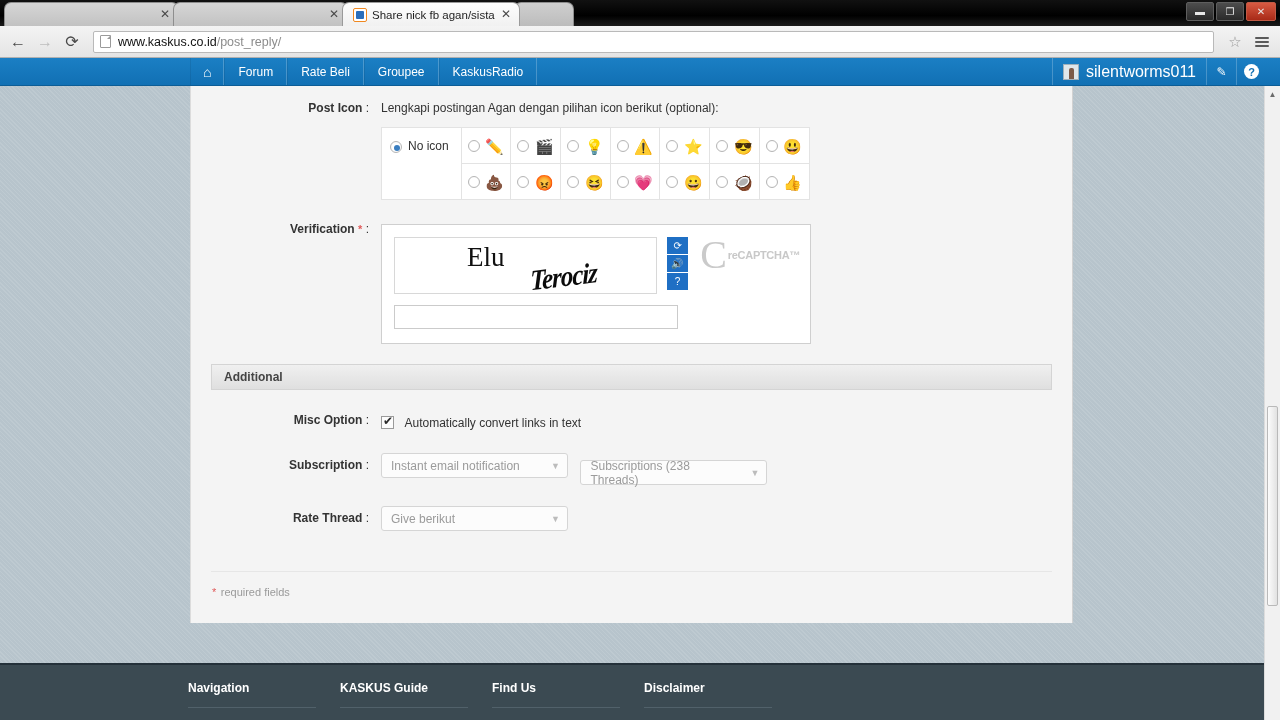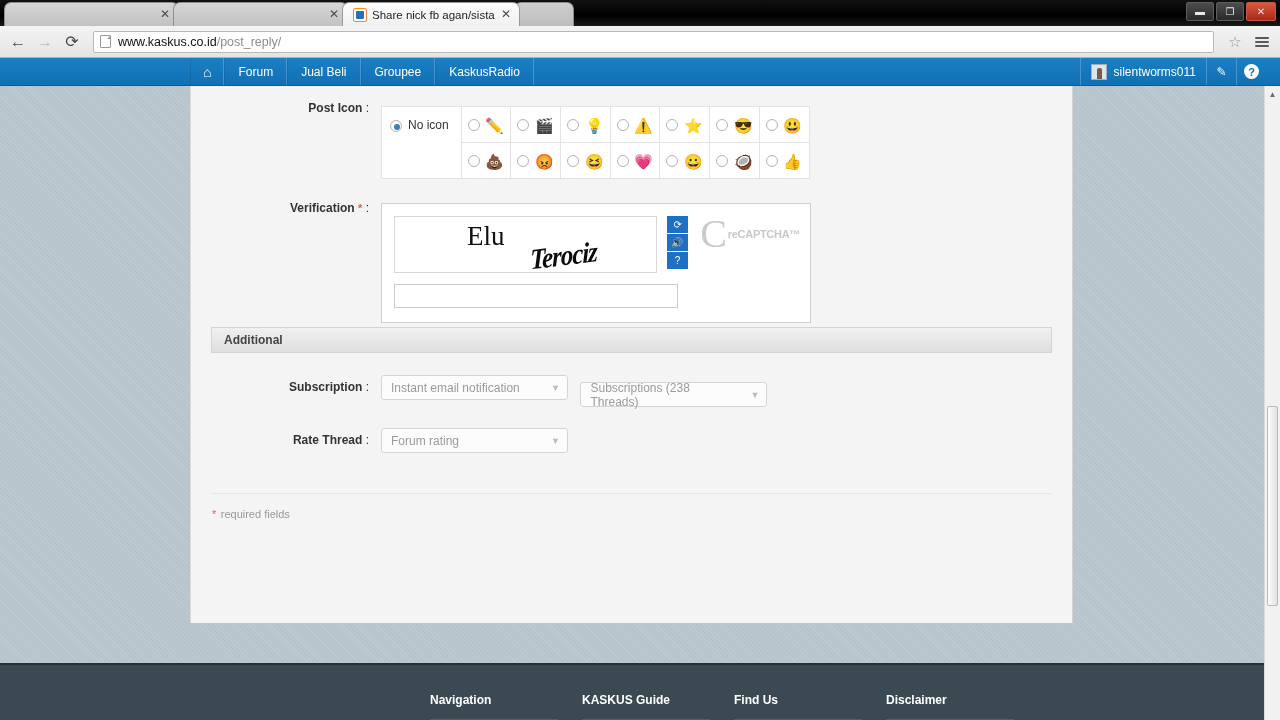--- a/index.html
+++ b/index.html
@@ -114,21 +114,21 @@
   .user-chip { display:flex; align-items:center; padding: 0 10px; gap: 7px;
     border-left: 1px solid rgba(255,255,255,.22); }
   .avatar {
     width: 16px; height: 16px; background:#dfe6ea; border:1px solid #9fb0bb;
     position: relative; overflow: hidden;
   }
   .avatar::after{
     content:""; position:absolute; left:5px; top:3px; width:5px; height:11px;
     background:#7c5a48; border-radius:2px 2px 0 0;
   }
-  .username { color:#fff; font-size: 12px; }
+  .username { color:#fff; font-size: 16px; }
   .nav-icon-btn {
     width: 30px; display:flex; align-items:center; justify-content:center;
     color:#fff; font-size: 12px;
     border-left: 1px solid rgba(255,255,255,.22);
   }
   .help-circle {
     width:15px; height:15px; border-radius:50%; background:#fff; color:#1170b4;
     font-size:11px; font-weight:bold; display:flex; align-items:center; justify-content:center;
   }
 
@@ -147,21 +147,21 @@
   .form-row { display:flex; align-items: flex-start; padding: 0; }
   .flabel {
     width: 152px; flex: 0 0 152px; text-align: right; padding-right: 12px;
     font-size: 12px; color:#333; font-weight: bold; margin-left: 38px;
   }
   .req { color:#e05a5a; font-size: 11px; }
   .fcolon { color:#333; font-weight: normal; }
 
   .hint-text { font-size: 12px; color:#333; }
 
-  .icon-table { border-collapse: collapse; margin-top: 5px; background:#fff; }
+  .icon-table { border-collapse: collapse; margin-top: 12px; background:#fff; }
   .icon-table td {
     border: 1px solid #e3e3e3; height: 36px; padding: 0 6px;
     vertical-align: middle; white-space: nowrap;
   }
   .icon-table td.noicon { padding: 0 12px 0 8px; font-size: 12px; color:#333; }
   .radio {
     display:inline-block; width:12px; height:12px; border-radius:50%;
     border:1px solid #b6b6b6; background: radial-gradient(#fff 55%, #ededed);
     vertical-align: middle; position: relative; margin-right: 6px;
   }
@@ -251,21 +251,21 @@
     color:#555; text-shadow: 0 1px 0 #fff;
   }
   .req-note { font-size: 11px; color:#9a9a9a; }
   .divider { height:1px; background:#e6e6e6; margin: 0 20px; }
 
   
   .footer {
     position: absolute; left:0; right:0; top: 577px; height: 143px;
     background:#3b4a52; border-top: 2px solid #24313a;
   }
-  .footer-cols { display:flex; padding: 28px 0 0 188px; justify-content: center; }
+  .footer-cols { display:flex; padding: 16px 0 0 188px; }
   .fcol { width: 152px; }
   .fcol-title { color:#fff; font-size: 12px; font-weight: bold; }
   .fcol-rule { height:1px; background:#51616a; margin-top: 12px; width: 128px; }
 
   
   .scrollbar {
     position: absolute; right: 0; top: 86px; width: 16px; bottom: 0;
     background:#f1f1f1; border-left:1px solid #dcdcdc;
   }
   .sb-up {
@@ -324,21 +324,21 @@
           <i></i>
           <i></i>
         </span>
     </div>
   </div>
 
   <div class="kaskus-nav">
     <div class="nav-left">
       <div class="nav-item home">⌂</div>
       <div class="nav-item">Forum</div>
-      <div class="nav-item">Jual Beli</div>
+      <div class="nav-item">Rate Beli</div>
       <div class="nav-item">Groupee</div>
       <div class="nav-item">KaskusRadio</div>
     </div>
     <div class="nav-right">
       <div class="user-chip">
         <span class="avatar"></span>
         <span class="username">silentworms011</span>
       </div>
       <div class="nav-icon-btn">✎</div>
       <div class="nav-icon-btn">
@@ -350,20 +350,21 @@
   <div class="viewport">
 
     <div class="content-panel">
 
       <div class="form-row" style="padding-top:15px;">
         <div class="flabel">
           <span>Post Icon</span>
           <span class="fcolon">:</span>
         </div>
         <div>
+          <div class="hint-text">Lengkapi postingan Agan dengan pilihan icon berikut (optional):</div>
           <table class="icon-table">
             <tbody>
                 <tr>
               <td class="noicon" rowspan="2" style="vertical-align:top;padding-top:11px;">
                 <span class="radio checked"></span><span>No icon</span>
               </td>
               <td><span class="radio"></span><span class="emo">✏️</span></td>
               <td><span class="radio"></span><span class="emo">🎬</span></td>
               <td><span class="radio"></span><span class="emo">💡</span></td>
               <td><span class="radio"></span><span class="emo">⚠️</span></td>
@@ -404,22 +405,32 @@
             </div>
             <div class="recap-logo">
               <span class="recap-c">C</span>
               <span class="recap-word">reCAPTCHA™</span>
             </div>
           </div>
           <input class="captcha-input" type="text" placeholder="" style="">
         </div>
       </div>
 
-      <div class="section-head" style="margin-top:4px;">Additional</div>
-
+      <div class="section-head" style="margin-top:20px;">Additional</div>
+
+      <div class="form-row" style="padding-top:23px;">
+        <div class="flabel">
+          <span>Misc Option</span>
+          <span class="fcolon">:</span>
+        </div>
+        <div>
+          <span class="checkbox checked"></span>
+          <span class="chk-label">Automatically convert links in text</span>
+        </div>
+      </div>
 
       <div class="form-row" style="padding-top:22px;">
         <div class="flabel" style="padding-top:5px;">
           <span>Subscription</span>
           <span class="fcolon">:</span>
         </div>
         <div>
           <div class="select" style="width:187px;">
             <span>Instant email notification</span>
             <span class="sel-caret">▼</span>
@@ -431,21 +442,21 @@
         </div>
       </div>
 
       <div class="form-row" style="padding-top:21px;">
         <div class="flabel" style="padding-top:5px;">
           <span>Rate Thread</span>
           <span class="fcolon">:</span>
         </div>
         <div>
           <div class="select" style="width:187px;">
-            <span>Forum rating</span>
+            <span>Give berikut</span>
             <span class="sel-caret">▼</span>
           </div>
         </div>
       </div>
 
 
       <div class="divider" style="margin-top:40px;"></div>
 
       <div style="padding:10px 0 0 21px;">
         <span class="req">*</span>

